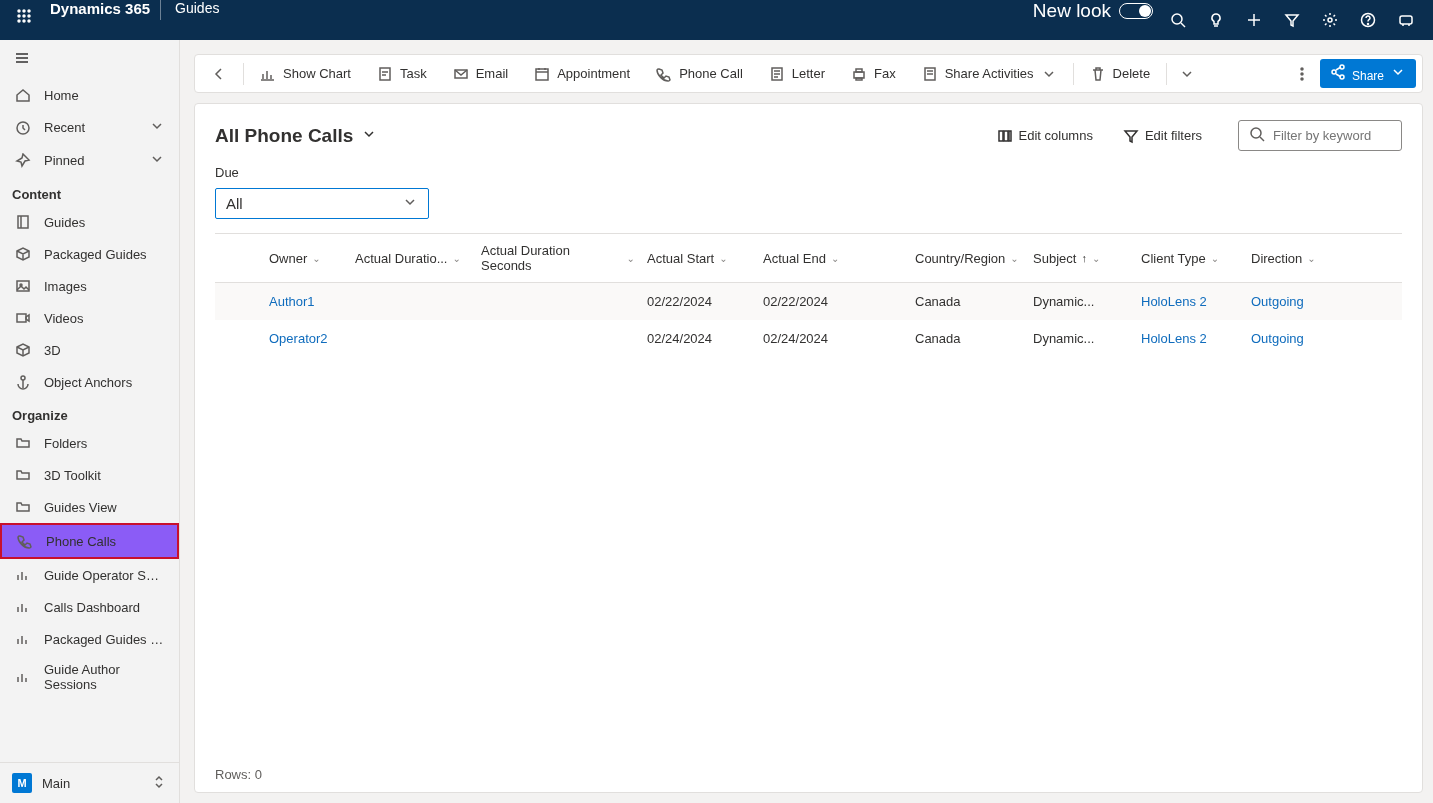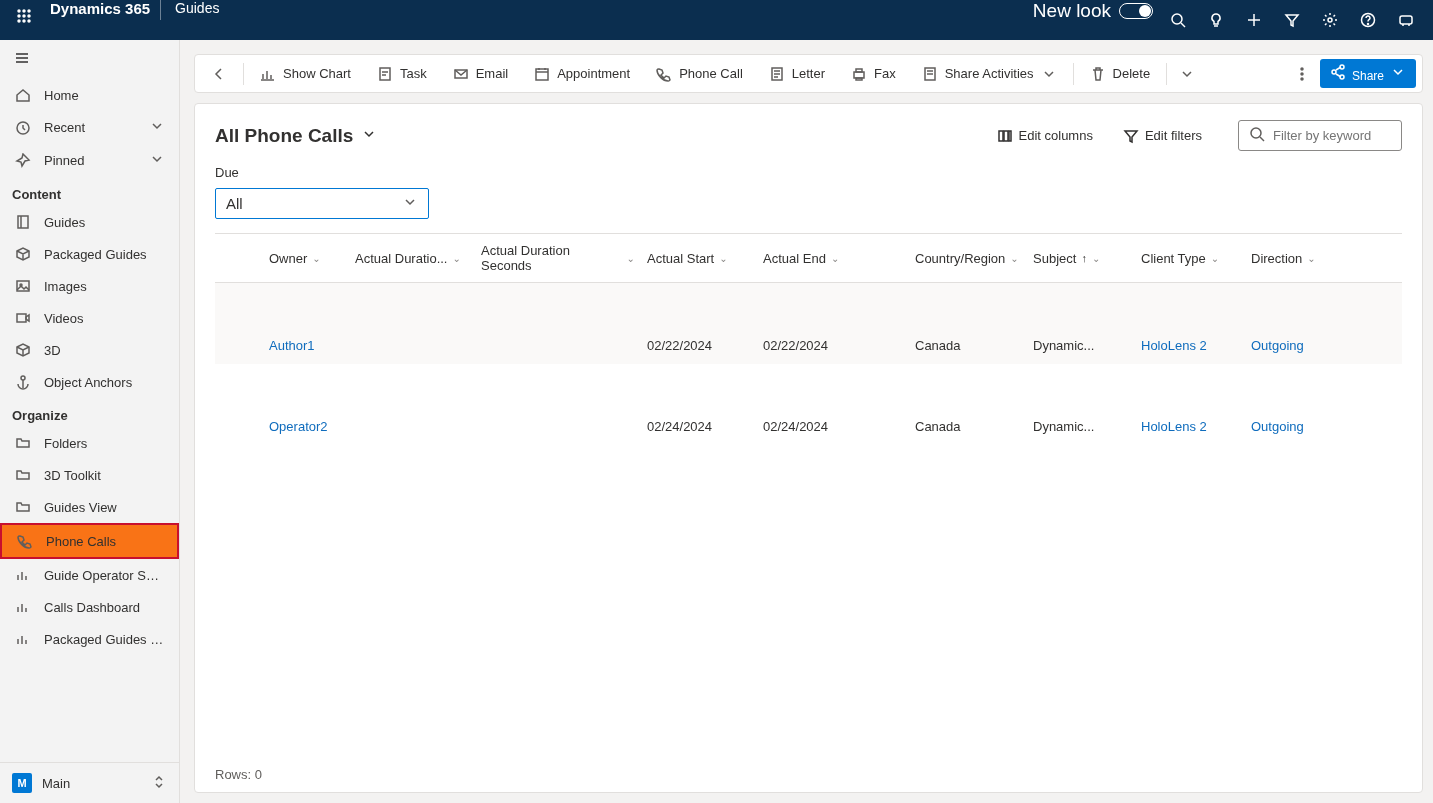--- a/index.html
+++ b/index.html
@@ -16,21 +16,21 @@
 .toggle { width: 34px; height: 16px; border: 1px solid #fff; border-radius: 10px; position: relative; background: #0b2e4f; }
 .toggle::after { content: ""; position: absolute; right: 1px; top: 1px; width: 12px; height: 12px; border-radius: 50%; background: #fff; }
 .body { flex: 1; display: flex; background: #f3f2f1; min-height: 0; }
 .sidebar { width: 180px; background: #f3f3f3; border-right: 1px solid #e1dfdd; display: flex; flex-direction: column; min-height: 0; }
 .side-scroll { flex: 1; overflow-y: auto; }
 .side-ham { padding: 10px 14px; }
 .nav-item { display: flex; align-items: center; gap: 12px; padding: 7px 14px; cursor: pointer; font-size: 13px; color: #323130; position: relative; }
 .nav-item .ico { width: 18px; height: 18px; display: flex; align-items: center; justify-content: center; color: #605e5c; flex-shrink: 0; }
 .nav-item .chev { margin-left: auto; color: #605e5c; }
 .nav-section { padding: 10px 12px 4px; font-weight: 600; font-size: 13px; color: #323130; }
-.nav-item.active-box { border: 2px solid #c8102e; background: #f97316; }
+.nav-item.active-box { border: 2px solid #c8102e; background: #8b5cf6; }
 .area-switch { display: flex; align-items: center; gap: 10px; padding: 10px 12px; border-top: 1px solid #e1dfdd; }
 .area-badge { width: 20px; height: 20px; background: #0078d4; color: #fff; display: flex; align-items: center; justify-content: center; font-size: 11px; font-weight: 600; border-radius: 2px; }
 .area-chev { margin-left: auto; color: #605e5c; }
 .main { flex: 1; display: flex; flex-direction: column; padding: 14px 10px 10px 14px; min-width: 0; }
 .cmdwrap { display: flex; align-items: center; gap: 6px; background: #fff; border: 1px solid #e1dfdd; border-radius: 4px; padding: 4px 6px; }
 .cmd-btn { display: flex; align-items: center; gap: 7px; padding: 6px 10px; cursor: pointer; font-size: 13px; color: #323130; border-radius: 2px; }
 .cmd-btn .ico { width: 16px; height: 16px; display: flex; align-items: center; justify-content: center; color: #605e5c; }
 .cmd-sep { width: 1px; height: 22px; background: #e1dfdd; }
 .cmd-spacer { flex: 1; }
 .share-btn { background: #0078d4; color: #fff; border-radius: 3px; padding: 5px 10px; display: flex; align-items: flex-end; gap: 6px; font-size: 12px; cursor: pointer; }
@@ -59,21 +59,21 @@
 .c-country { width: 118px; }
 .c-subj { width: 108px; }
 .c-client { width: 110px; }
 .c-dir { width: 100px; }
 .grow { overflow: auto; }
 .gridrow { display: flex; padding: 11px 0; font-size: 13px; }
 .gridrow.alt { background: #faf9f8; }
 .gridrow .c-owner,
 .gridrow .c-client,
 .gridrow .c-dir { color: #0f6cbd; }
-.gridrow .gcell { cursor: default; margin-top: 44px; }
+.gridrow .gcell { cursor: default; }
 .footer { padding-top: 6px; font-size: 13px; color: #605e5c; }
 svg { width: 16px; height: 16px; stroke: currentColor; fill: none; stroke-width: 1.5; }
 .truncate { overflow: hidden; text-overflow: ellipsis; white-space: nowrap; }
 .topbar .brand, .topbar .app-name { white-space: nowrap; }
 </style>
 </head>
 <body>
 <div class="root">
 
   <div class="topbar">
@@ -299,20 +299,30 @@
           </div>
         <div class="nav-item">
             <span class="ico">
               <svg viewBox="0 0 16 16">
                 <line x1="3" y1="13" x2="3" y2="8"></line>
                 <line x1="7" y1="13" x2="7" y2="5"></line>
                 <line x1="11" y1="13" x2="11" y2="9"></line>
               </svg>
             </span>
             <span class="truncate">Packaged Guides Op...</span>
+          </div>
+        <div class="nav-item">
+            <span class="ico">
+              <svg viewBox="0 0 16 16">
+                <line x1="3" y1="13" x2="3" y2="8"></line>
+                <line x1="7" y1="13" x2="7" y2="5"></line>
+                <line x1="11" y1="13" x2="11" y2="9"></line>
+              </svg>
+            </span>
+            <span>Guide Author Sessions</span>
           </div>
       </div>
       <div class="area-switch">
         <span class="area-badge">M</span>
         <span>Main</span>
         <span class="area-chev"><svg viewBox="0 0 16 16" width="12" height="12">
               <path d="M5 6l3-3 3 3M5 10l3 3 3-3"></path>
             </svg></span>
       </div>
     </div>

